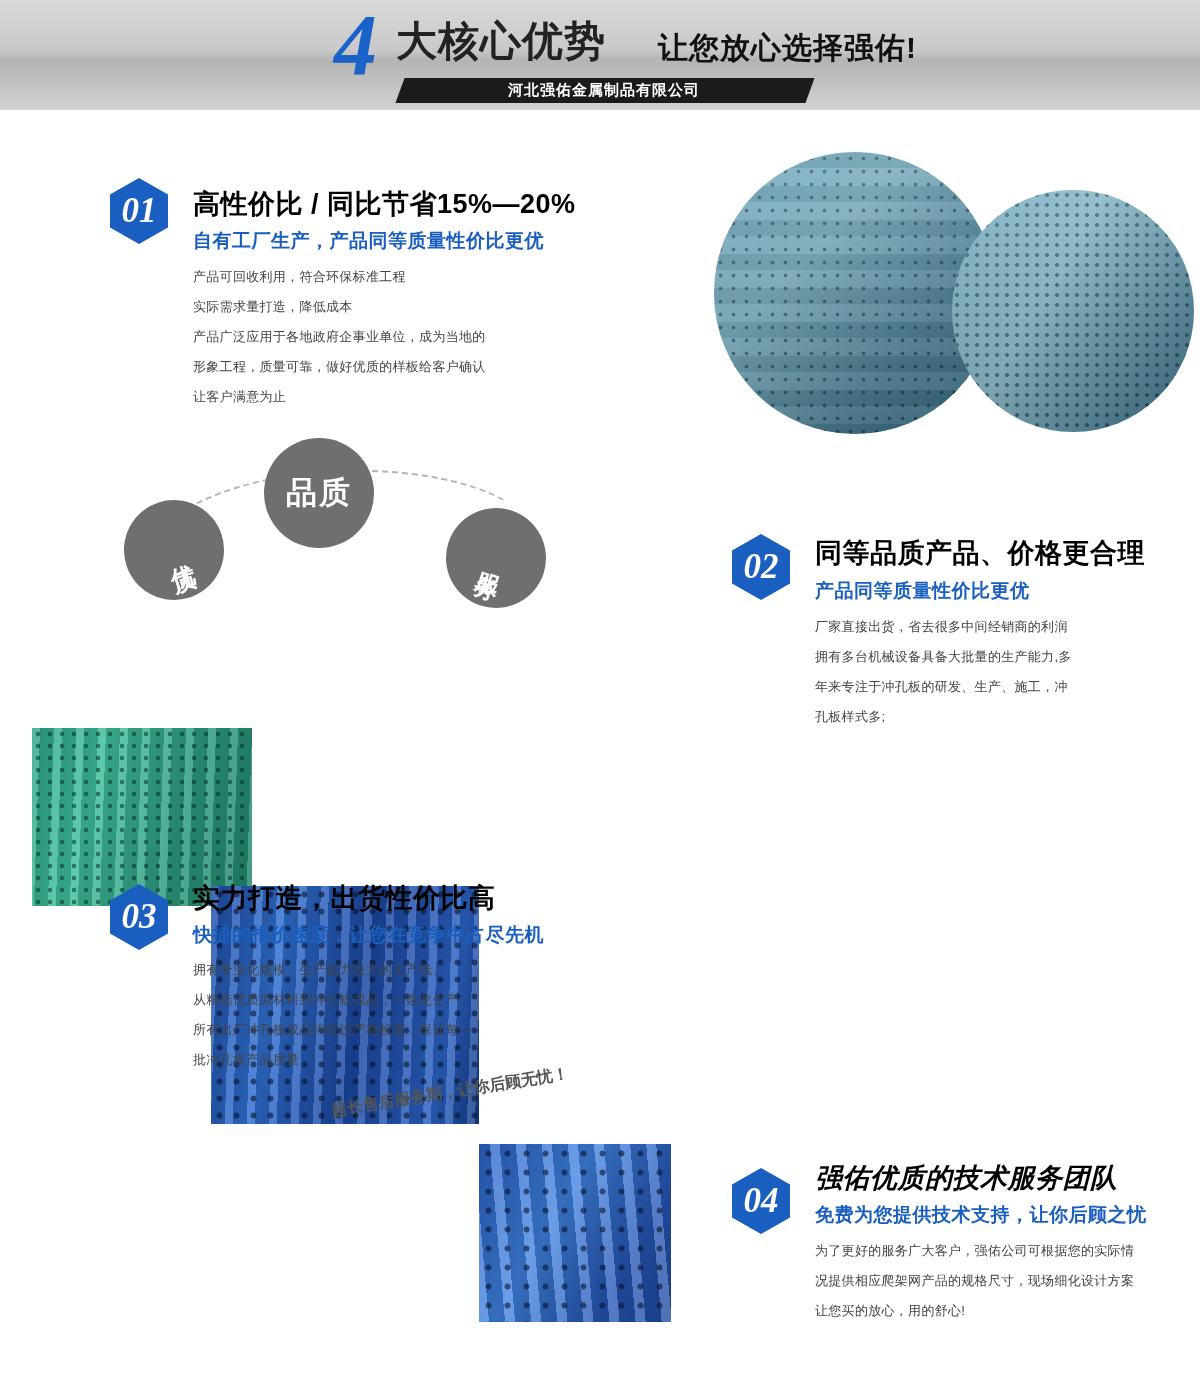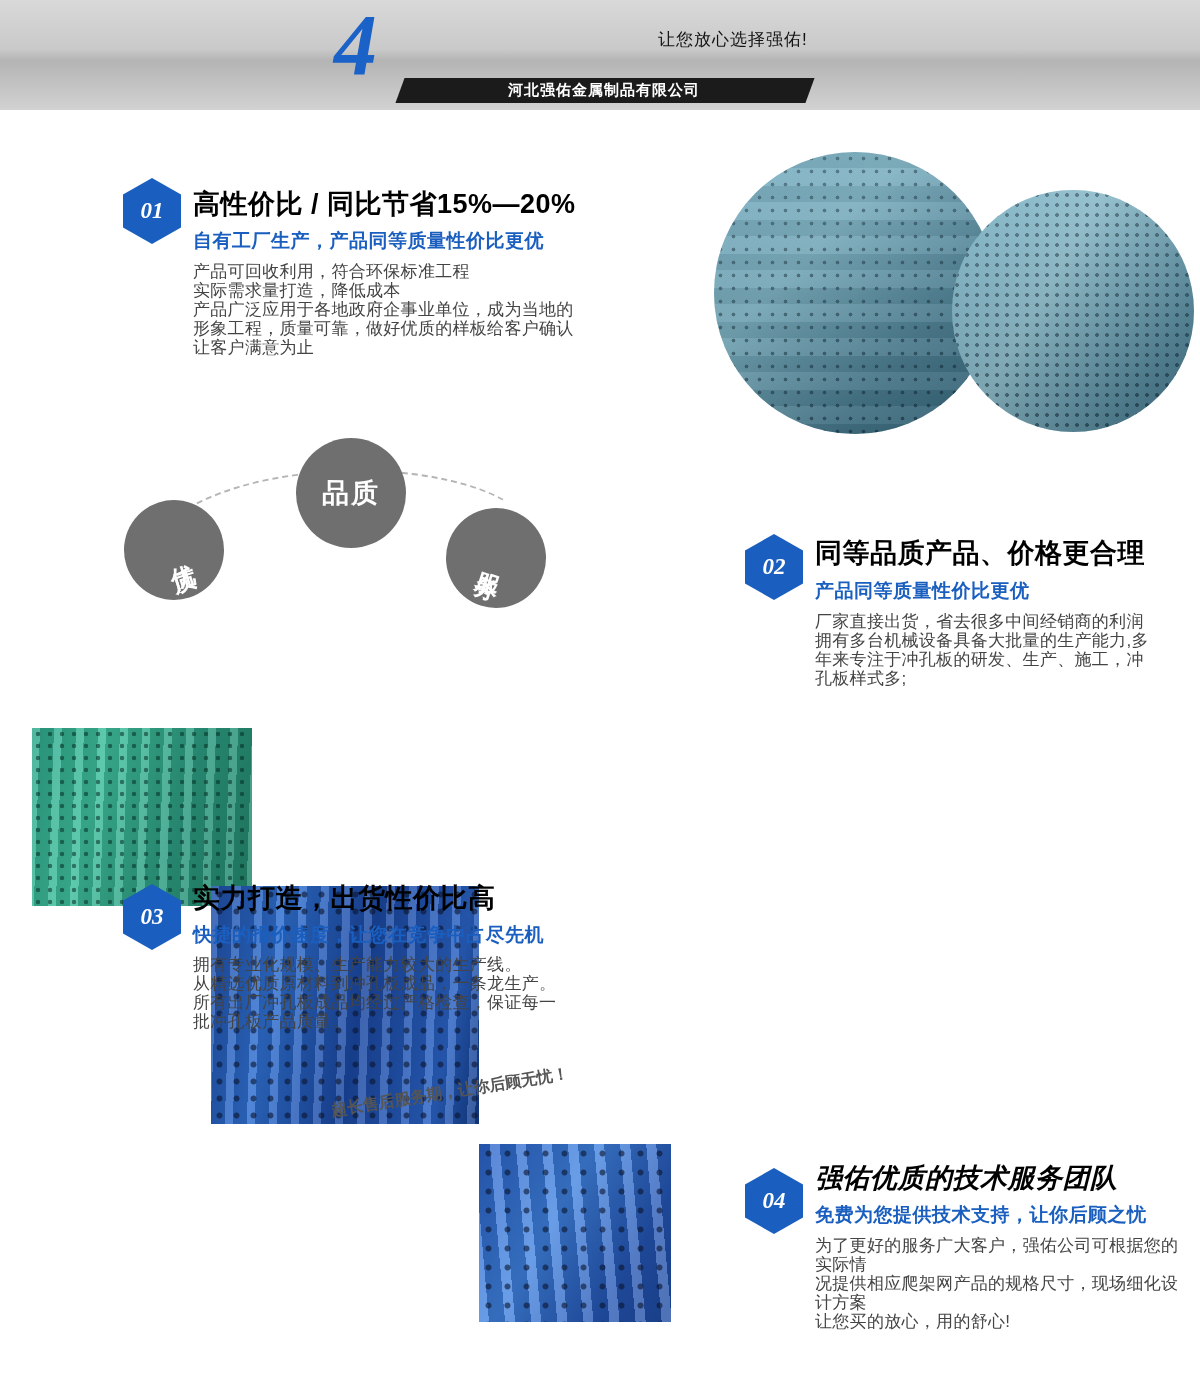--- a/index.html
+++ b/index.html
@@ -43,22 +43,22 @@
     top: 14px;
     font-size: 41px;
     font-weight: bold;
     color: #222222;
     letter-spacing: 1px;
   }
   .header .hdr-sub {
     position: absolute;
     left: 658px;
     top: 28px;
-    font-size: 17px;
-    font-weight: normal;
+    font-size: 30px;
+    font-weight: bold;
     color: #111111;
     letter-spacing: 1px;
   }
   .header .ribbon {
     position: absolute;
     left: 400px;
     top: 78px;
     width: 410px;
     height: 25px;
     background: #1b1b1b;
@@ -76,50 +76,49 @@
   }
 
   
   .badge {
     position: absolute;
     width: 58px;
     height: 66px;
     background: #1a5fbf;
     clip-path: polygon(50% 0%, 100% 25%, 100% 75%, 50% 100%, 0% 75%, 0% 25%);
     color: #fff;
-    font-size: 23px;
+    font-size: 35px;
     font-weight: bold;
     font-style: italic;
     display: flex;
     align-items: center;
     justify-content: center;
     font-family: "Liberation Serif", "DejaVu Serif", serif;
-    margin-left: 13px;
   }
   .title-main {
     position: absolute;
     font-size: 27px;
     font-weight: bold;
     color: #000000;
     letter-spacing: 0.5px;
     white-space: nowrap;
   }
   .title-sub {
     position: absolute;
     font-size: 19px;
     font-weight: bold;
     color: #1a5fbf;
     letter-spacing: 0.5px;
     white-space: nowrap;
   }
   .para {
     position: absolute;
-    font-size: 17px;
+    font-size: 13px;
     color: #444444;
-    line-height: 19px;
+    line-height: 30px;
     white-space: pre-line;
     letter-spacing: 0.3px;
   }
 
   
   .photo { position: absolute; overflow: hidden; }
 
   
   .circ {
     position: absolute;
@@ -200,20 +199,21 @@
     border-left-color: transparent;
     border-right-color: transparent;
   }
 </style>
 </head>
 <body>
 
 <div class="header">
   <div class="hdr-inner">
     <div class="big-num">4</div>
+    <div class="hdr-main">大核心优势</div>
     <div class="hdr-sub">让您放心选择强佑!</div>
     <div class="ribbon"></div>
     <div class="ribbon-text">河北强佑金属制品有限公司</div>
   </div>
 </div>
 
 <div class="badge" style="left:110px; top:178px;">01</div>
 <div class="title-main" style="left:193px; top:186px;">高性价比 / 同比节省15%—20%</div>
 <div class="title-sub" style="left:193px; top:228px;">自有工厂生产，产品同等质量性价比更优</div>
 <div class="para" style="left:193px; top:262px; width:420px;">产品可回收利用，符合环保标准工程
@@ -229,21 +229,21 @@
   </div>
 </div>
 <div class="circ" style="left:952px; top:190px; width:242px; height:242px;">
   <div class="perf-bg" style="background:linear-gradient(120deg,#6aa8bd 0%,#8cc0d0 40%,#5892a8 80%,#487f96 100%);">
     <div class="perf-dots fine"></div>
     <div class="perf-shade"></div>
   </div>
 </div>
 
 <div class="dash-arc" style="left:150px; top:470px; width:390px; height:160px; transform:rotate(-2deg);"></div>
-<div class="qcircle" style="left:296px; top:438px; width:110px; height:110px; font-size:27px;">品质</div>
+<div class="qcircle" style="left:264px; top:438px; width:110px; height:110px; font-size:31px;">品质</div>
 <div class="qcircle qc-v" style="left:124px; top:500px; width:100px; height:100px; font-size:24px; transform:rotate(-18deg);">优质</div>
 <div class="qcircle qc-v" style="left:446px; top:508px; width:100px; height:100px; font-size:24px; transform:rotate(18deg);">服务</div>
 
 <div class="photo strip-green" style="left:32px; top:618px; width:220px; height:178px;">
   <div class="wave-ovl"></div>
   <div class="hole-ovl sm"></div>
 </div>
 <div class="photo strip-blue-dark" style="left:211px; top:598px; width:268px; height:238px;">
   <div class="wave-ovl"></div>
   <div class="hole-ovl"></div>

